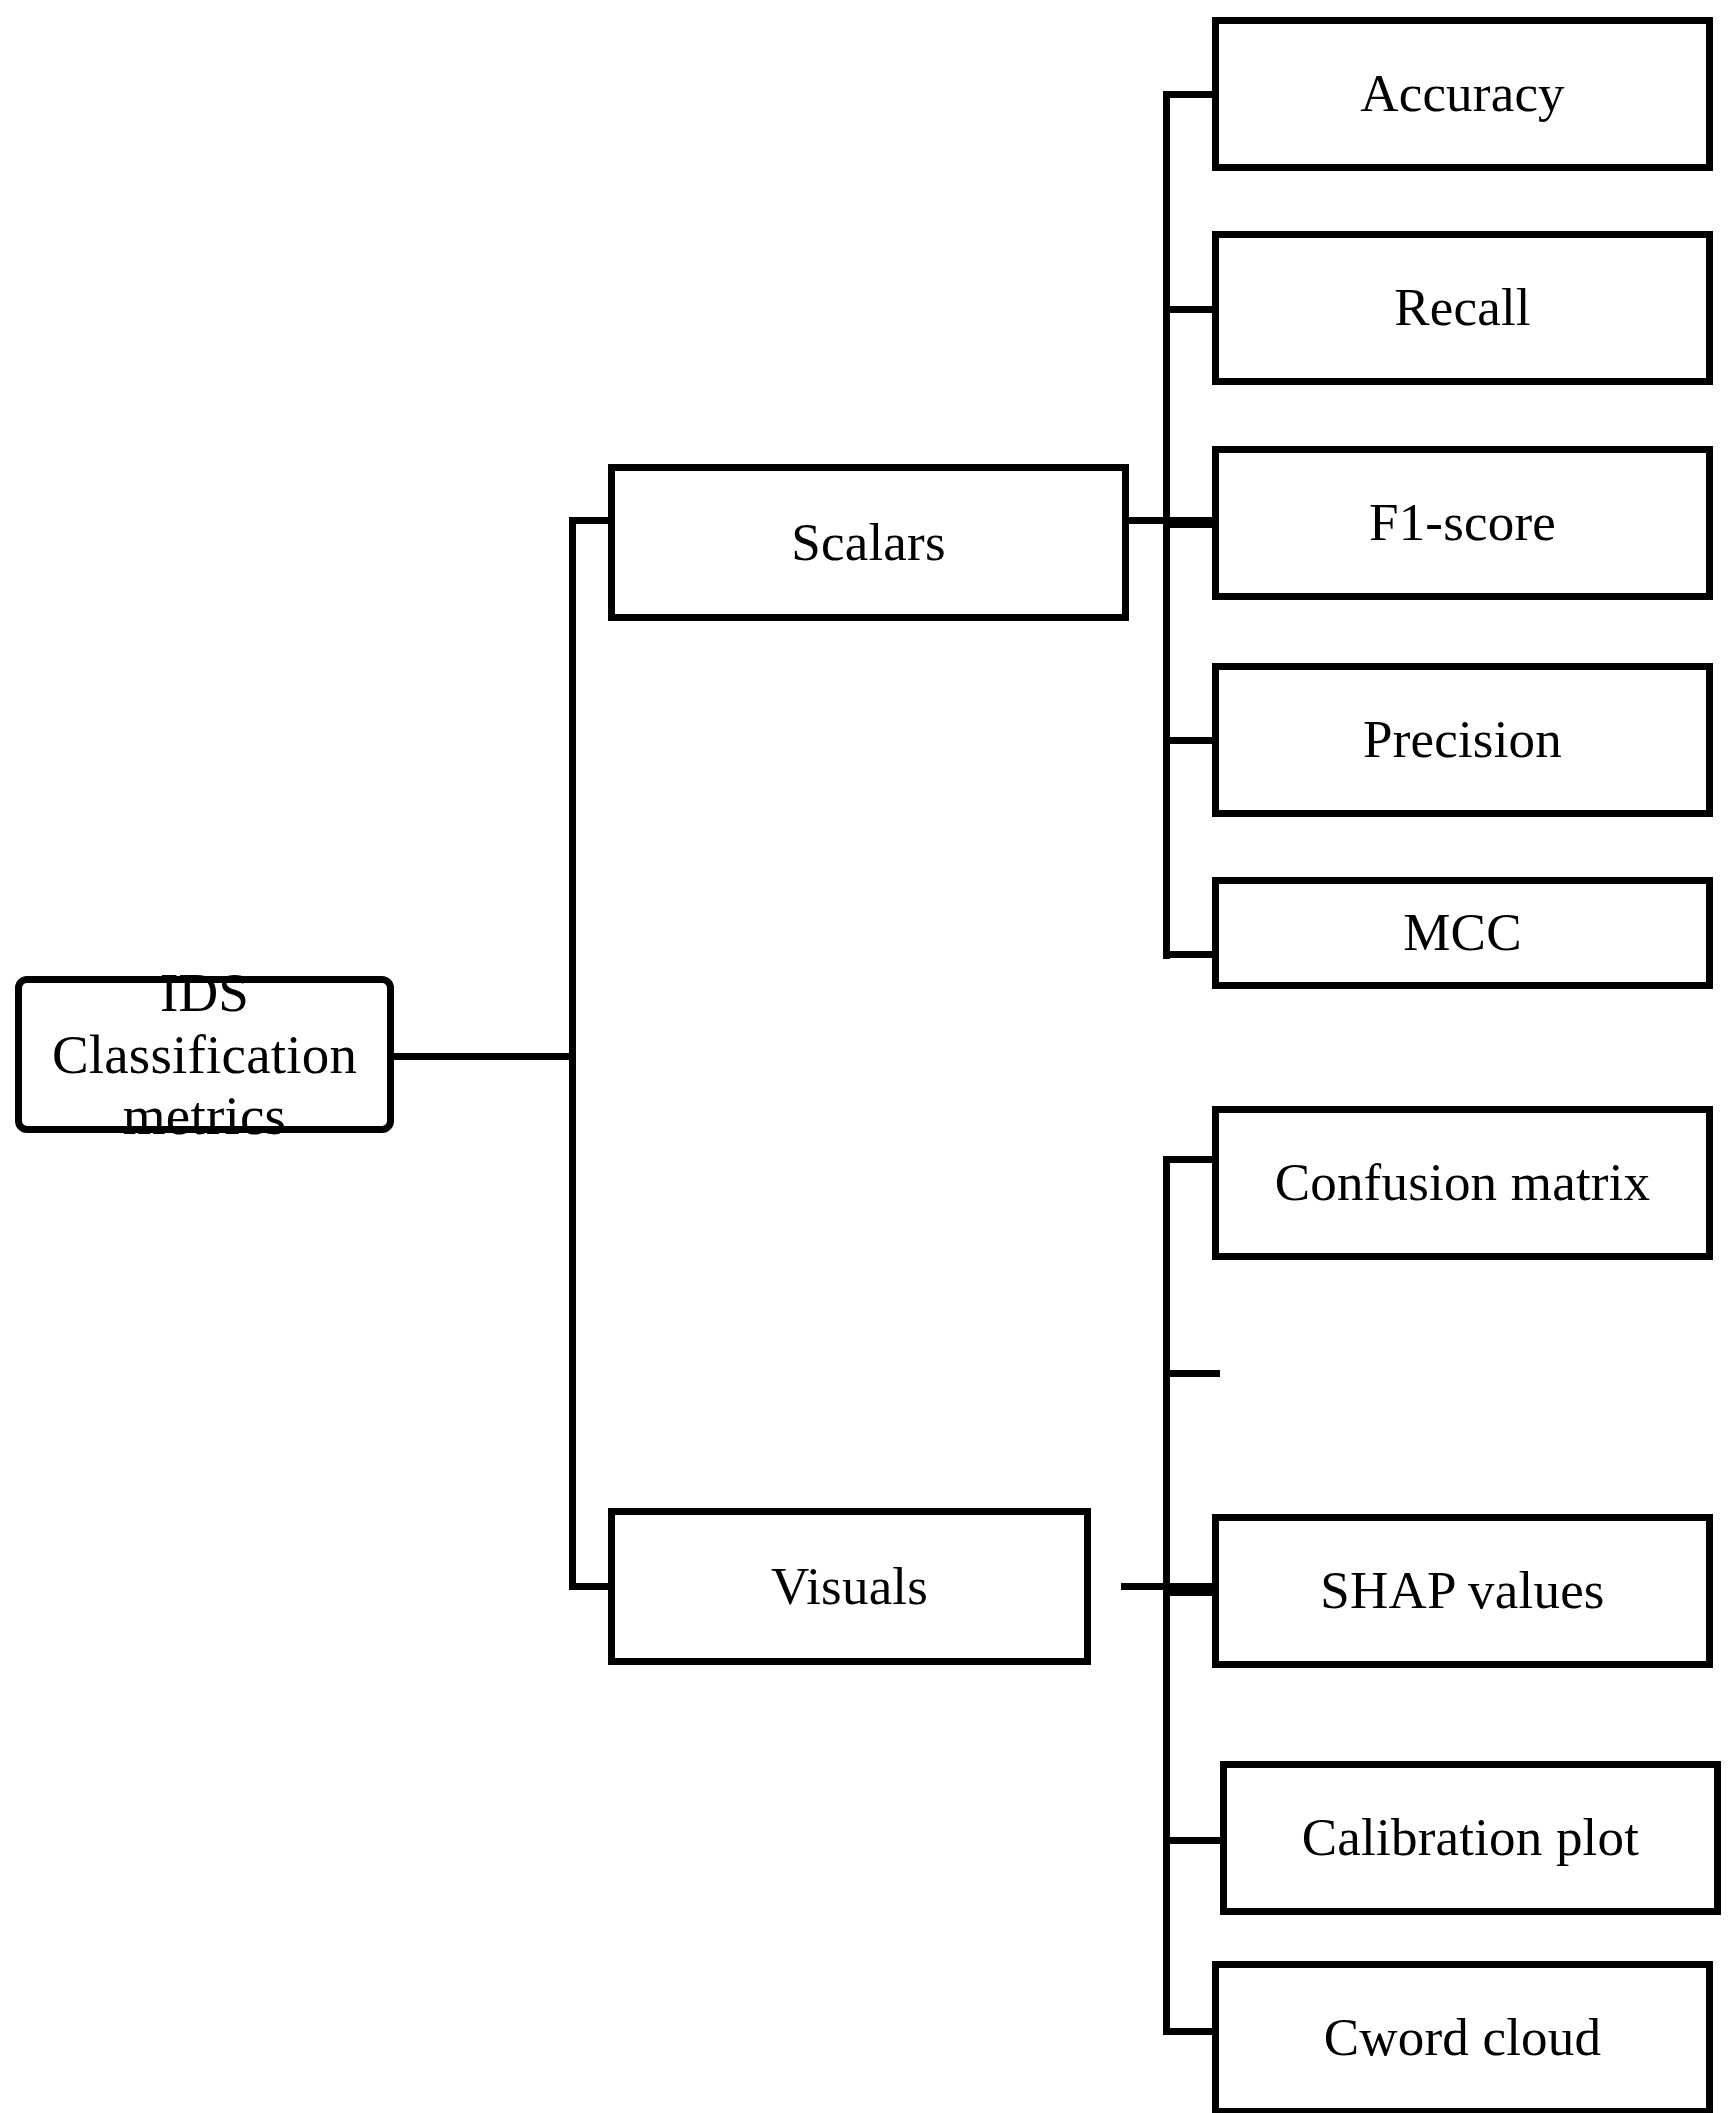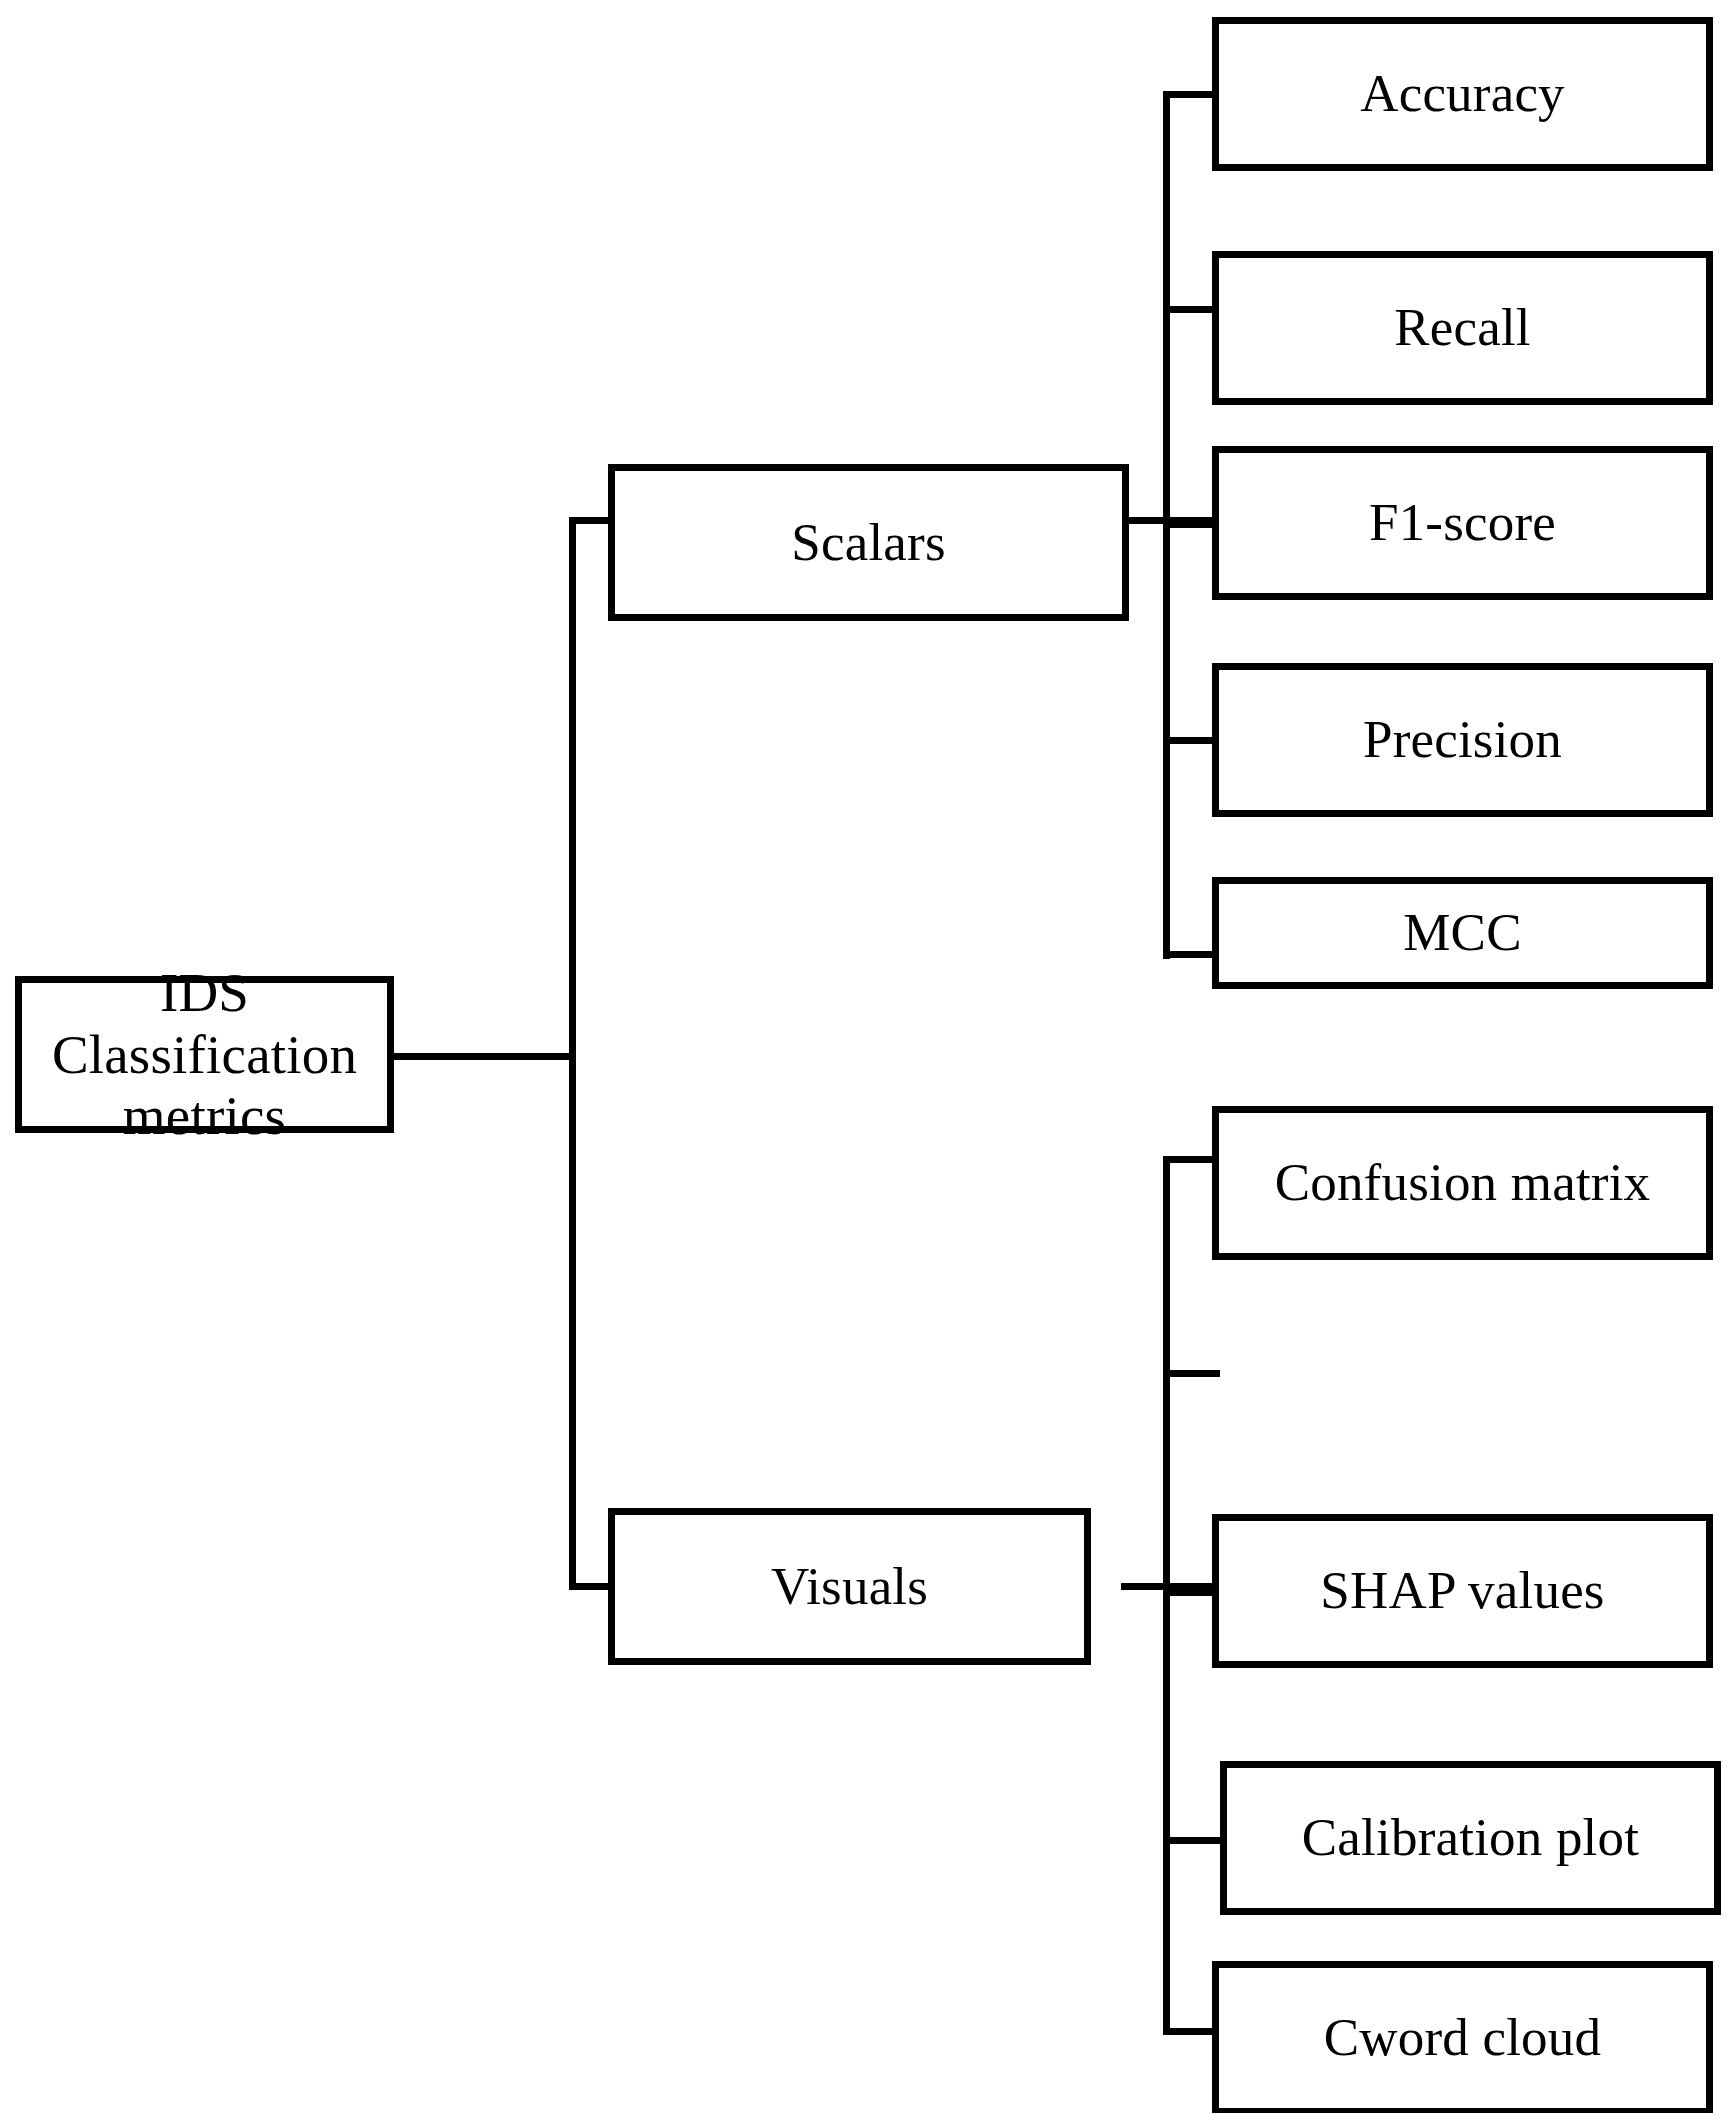--- a/index.html
+++ b/index.html
@@ -26,20 +26,21 @@
     justify-content: center;
     text-align: center;
     color: #000000;
     font-size: 53px;
     line-height: 1.12;
     letter-spacing: 0.2px;
   }
   .node.root {
     font-size: 55px;
     padding: 0 5px;
+    border-radius: 12px;
   }
   .node .label {
     display: block;
     width: 100%;
     padding: 0 23px;
     white-space: pre-line;
   }
   .line {
     position: absolute;
     background: #000000;
@@ -82,21 +83,21 @@
     <span class="label">Scalars</span>
   </div>
 
   <div class="node" style="left:608px; top:1508px; width:483px; height:157px;">
     <span class="label">Visuals</span>
   </div>
 
   <div class="node" style="left:1212px; top:16.5px; width:501px; height:154px;">
     <span class="label">Accuracy</span>
   </div>
-  <div class="node" style="left:1212px; top:231px; width:501px; height:154px;margin-top:20px;">
+  <div class="node" style="left:1212px; top:231px; width:501px; height:154px;">
     <span class="label">Recall</span>
   </div>
   <div class="node" style="left:1212px; top:446px; width:501px; height:154px;">
     <span class="label">F1-score</span>
   </div>
   <div class="node" style="left:1212px; top:663px; width:501px; height:154px;">
     <span class="label">Precision</span>
   </div>
   <div class="node" style="left:1212px; top:877px; width:501px; height:112px;">
     <span class="label">MCC</span>

